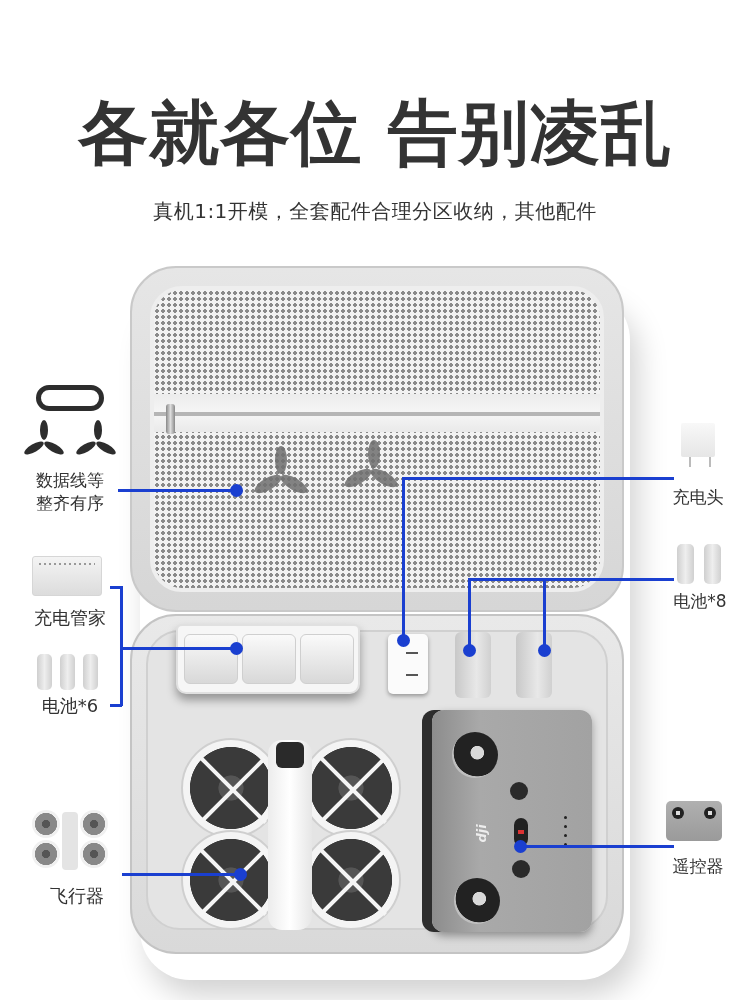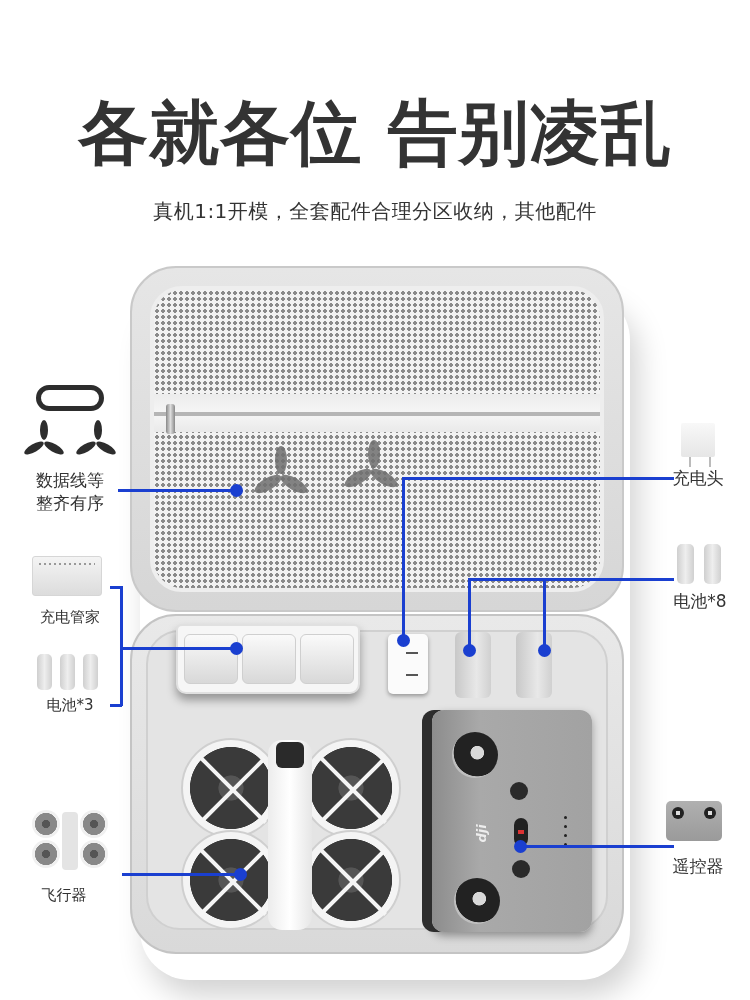--- a/index.html
+++ b/index.html
@@ -108,21 +108,21 @@
   .rswitch { position: absolute; left: 82px; top: 108px; width: 14px; height: 28px; border-radius: 7px; background: #222; }
   .rswitch::after { content: ""; position: absolute; left: 4px; top: 12px; width: 6px; height: 4px; background: #d33; }
   .rdot { position: absolute; left: 132px; width: 3px; height: 3px; border-radius: 50%; background: #222; }
   .dji-logo { position: absolute; left: 40px; top: 116px; font-size: 13px; font-weight: bold; color: #eeeeee; transform: rotate(-90deg); font-style: italic; }
 
   
   .cline { position: absolute; background: #1a3fd0; }
   .cdot { position: absolute; width: 13px; height: 13px; border-radius: 50%; background: #1a3fd0; }
 
   .label { position: absolute; font-size: 17px; color: #333; line-height: 23px; text-align: center; }
-  .label.small { font-size: 15px; }
+  .label.small { font-size: 18px; }
 
   
   .thumb-cable {
     position: absolute; left: 36px; top: 385px; width: 68px; height: 26px;
     border: 5px solid #2d2d2d; border-radius: 13px;
   }
   .thumb-prop { position: absolute; width: 40px; height: 40px; }
   .thumb-hub {
     position: absolute; left: 32px; top: 556px; width: 70px; height: 40px;
     background: linear-gradient(#f4f4f4,#dcdcdc); border-radius: 3px; border: 1px solid #d6d6d6;
@@ -257,33 +257,33 @@
 </svg>
 <div class="label" style="left:22px;top:469px;width:96px">数据线等</div>
 <div class="label" style="left:22px;top:492px;width:96px">整齐有序</div>
 
 <div class="thumb-hub"></div>
 <div class="label small" style="left:22px;top:606px;width:96px">充电管家</div>
 
 <div class="thumb-bat" style="left:37px;top:654px"></div>
 <div class="thumb-bat" style="left:60px;top:654px"></div>
 <div class="thumb-bat" style="left:83px;top:654px"></div>
-<div class="label small" style="left:22px;top:694px;width:96px">电池*3</div>
+<div class="label small" style="left:22px;top:694px;width:96px">电池*6</div>
 
 <div class="thumb-drone">
   <div class="g" style="left:2px;top:2px"></div>
   <div class="g" style="left:50px;top:2px"></div>
   <div class="g" style="left:2px;top:32px"></div>
   <div class="g" style="left:50px;top:32px"></div>
   <div class="b"></div>
 </div>
-<div class="label small" style="left:16px;top:884px;width:96px">飞行器</div>
+<div class="label small" style="left:29px;top:884px;width:96px">飞行器</div>
 
 <div class="thumb-adapter"></div>
-<div class="label" style="left:660px;top:467px;width:76px">充电头</div>
+<div class="label" style="left:660px;top:486px;width:76px">充电头</div>
 
 <div class="thumb-bat" style="left:677px;top:544px;width:17px;height:40px"></div>
 <div class="thumb-bat" style="left:704px;top:544px;width:17px;height:40px"></div>
 <div class="label" style="left:660px;top:590px;width:80px">电池*8</div>
 
 <div class="thumb-remote">
   <div class="s" style="left:6px"></div>
   <div class="s" style="left:38px"></div>
 </div>
 <div class="label" style="left:660px;top:855px;width:76px">遥控器</div>

